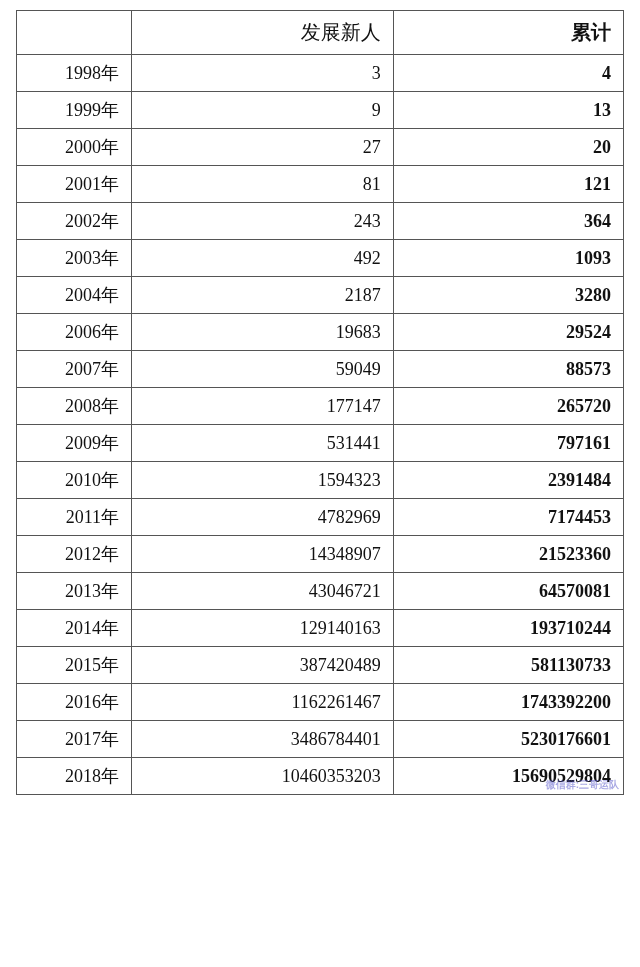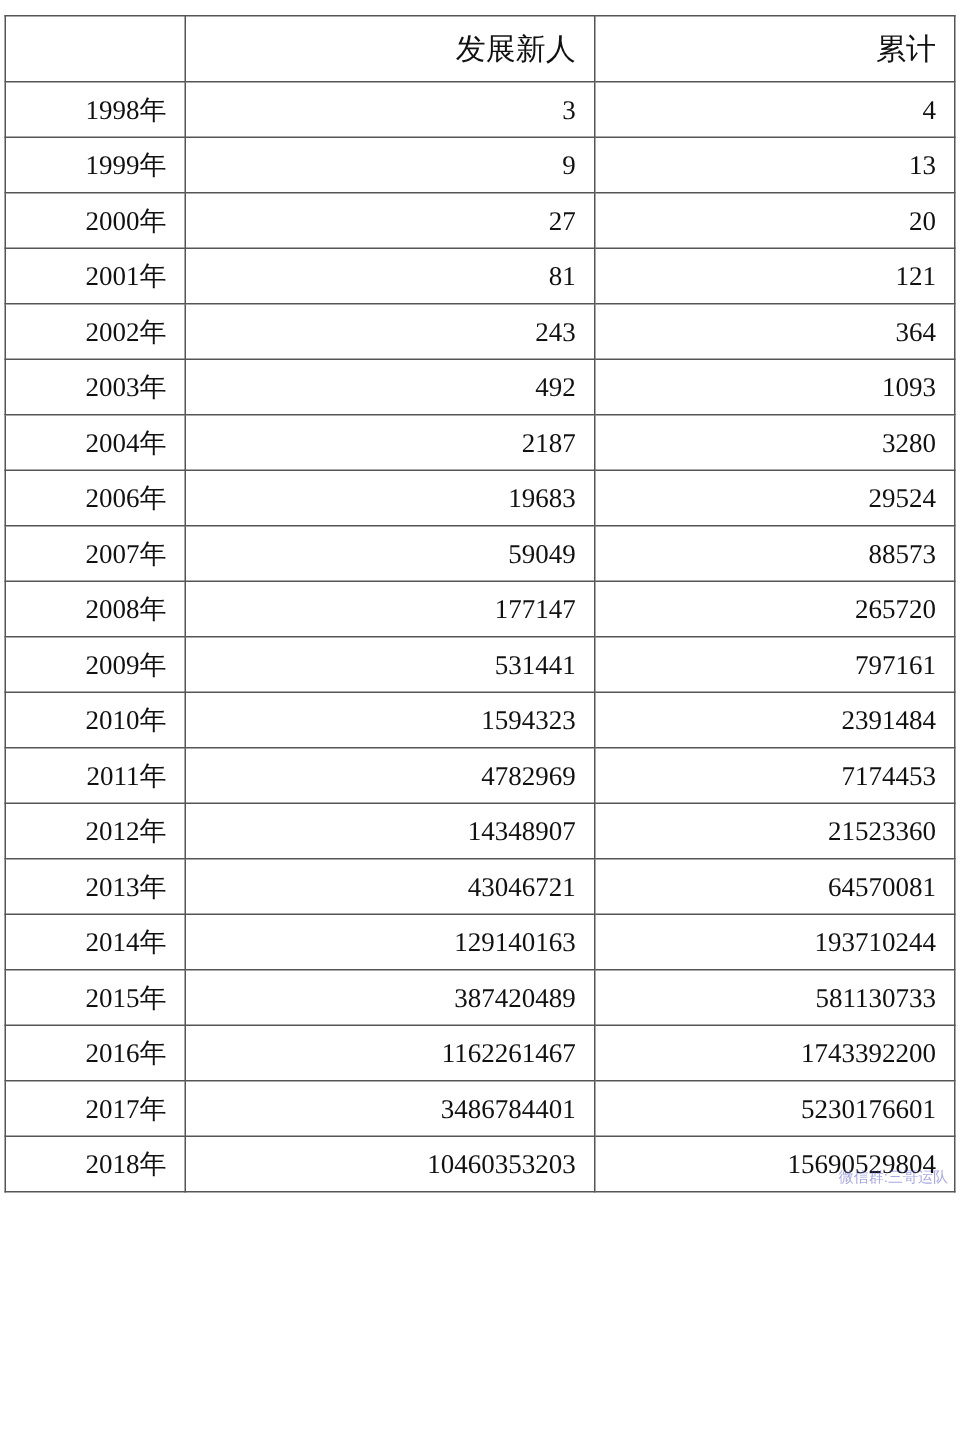--- a/index.html
+++ b/index.html
@@ -12,21 +12,21 @@
       width: 640px;
       min-height: 967px;
       background: #ffffff;
       font-family: 'SimSun', 'STSong', serif;
       font-size: 18px;
       color: #111111;
     }
 
     .table-container {
       width: 640px;
-      padding: 10px 3px;
+      padding: 10px 16px;
       background: #ffffff;
     }
 
     table {
       width: 100%;
       border-collapse: collapse;
       border: 1.5px solid #555;
     }
 
     thead tr th {
@@ -49,20 +49,21 @@
     }
 
     .col-new {
       text-align: right;
       width: 250px;
     }
 
     .col-total {
       text-align: right;
       width: 220px;
+      font-weight: bold;
     }
 
     .th-empty {
       width: 110px;
     }
   </style>
 </head>
 <body>
 
 <div class="table-container">

